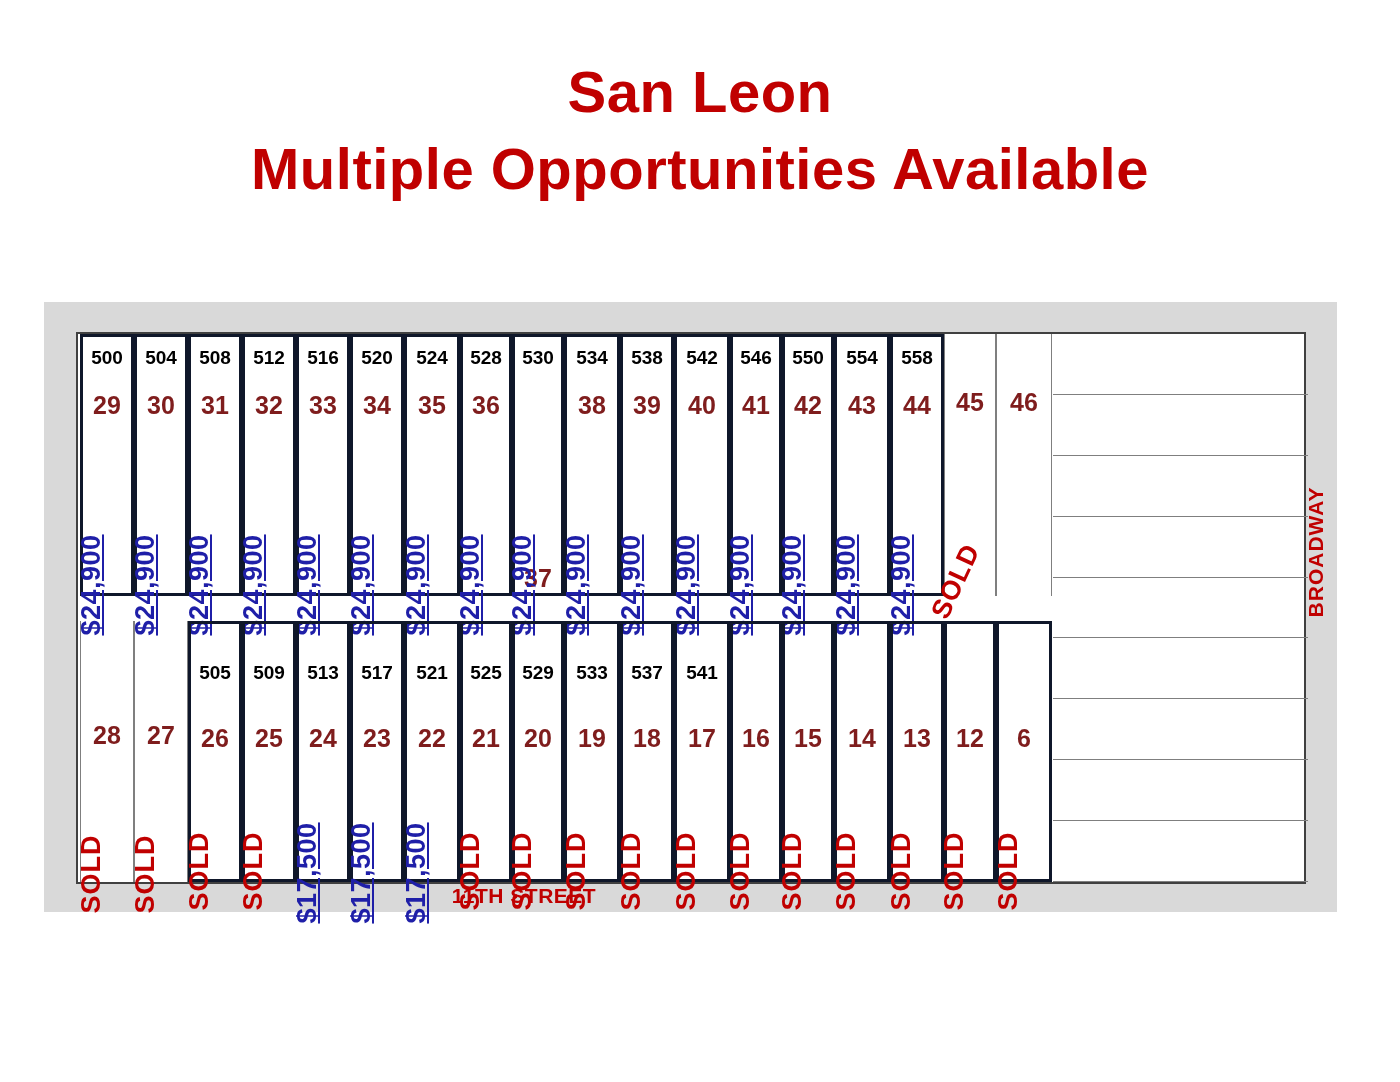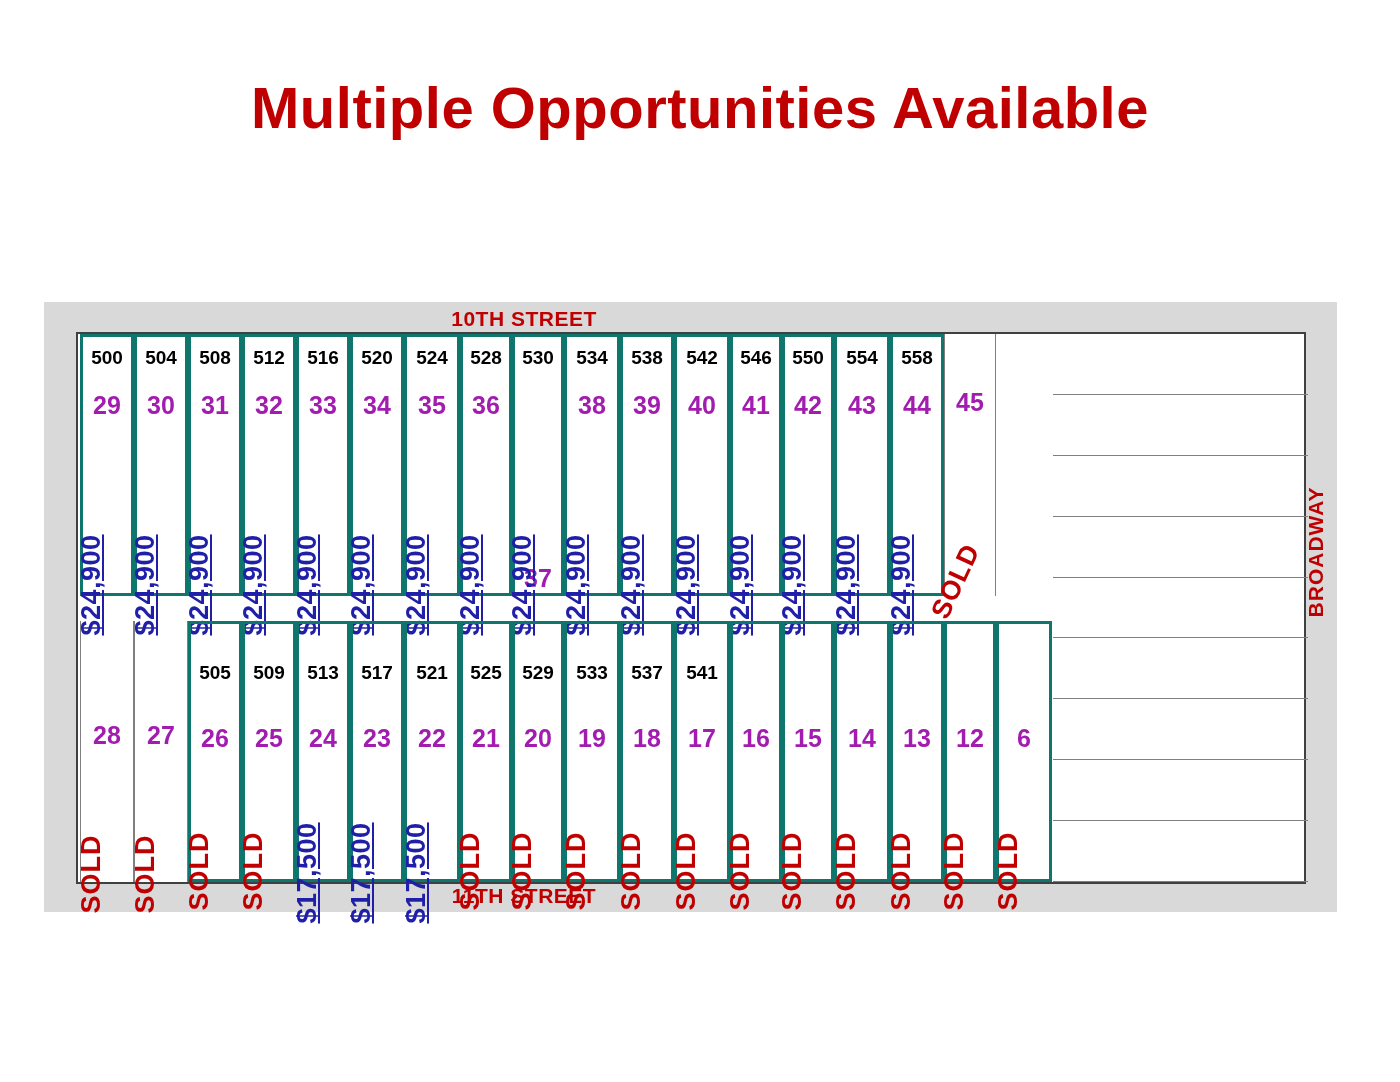--- a/index.html
+++ b/index.html
@@ -139,34 +139,34 @@
     position: relative;
     box-sizing: border-box;
     border-left: 1px solid #7f7f7f;
     border-right: 1px solid #7f7f7f;
     display: flex;
     flex-direction: column;
     align-items: center;
     background: transparent;
   }
   .lot.hl {
-    border: 3px solid #0f766e;
+    border: 3px solid #0f172a;
   }
   .addr {
     font-size: 19px;
     font-weight: bold;
     color: #000000;
     margin-top: 10px;
     white-space: nowrap;
   }
   .addr.blank { visibility: hidden; }
   .lotnum {
     font-size: 25px;
     font-weight: bold;
-    color: #a21caf;
+    color: #7f1d1d;
     margin-top: 22px;
   }
   .row-bottom .addr { margin-top: 38px; }
   .row-bottom .lotnum { margin-top: 40px; }
   .price {
     position: absolute;
     bottom: 6px;
     left: 50%;
     transform: translateX(-50%) rotate(-90deg);
     transform-origin: bottom center;
@@ -191,26 +191,26 @@
     letter-spacing: 1px;
   }
   .sold.slanted {
     transform: translateX(-50%) rotate(-65deg);
   }
 </style>
 </head>
 <body>
 
 <div class="title-block">
+  <div class="title-line1">San Leon</div>
   <div class="title-line2">Multiple Opportunities Available</div>
 </div>
 
 <div class="plat">
 
-  <div class="street-label street-top">10TH STREET</div>
   <div class="street-label street-bottom">11TH STREET</div>
   <div class="avenue-e">Avenue E (not open)</div>
   <div class="broadway">BROADWAY</div>
 
   <div class="block-white">
     <div class="row row-top" id="row-top">
         <div class="lot hl" style="width: 54px;">
           <div class="addr">500</div>
           <div class="lotnum">29</div>
           <div class="price">$24,900</div>
@@ -288,20 +288,24 @@
         <div class="lot hl" style="width: 54px;">
           <div class="addr">558</div>
           <div class="lotnum">44</div>
           <div class="price">$24,900</div>
         </div>
         <div class="lot" style="width: 52px;">
           <div class="addr blank">—</div>
           <div class="lotnum">45</div>
           <div class="sold slanted">SOLD</div>
         </div>
+        <div class="lot" style="width: 56px;">
+          <div class="addr blank">—</div>
+          <div class="lotnum">46</div>
+        </div>
       </div>
     <div class="row row-bottom" id="row-bottom">
         <div class="lot" style="width: 54px;">
           <div class="addr blank">—</div>
           <div class="lotnum">28</div>
           <div class="sold">SOLD</div>
         </div>
         <div class="lot" style="width: 54px;">
           <div class="addr blank">—</div>
           <div class="lotnum">27</div>

